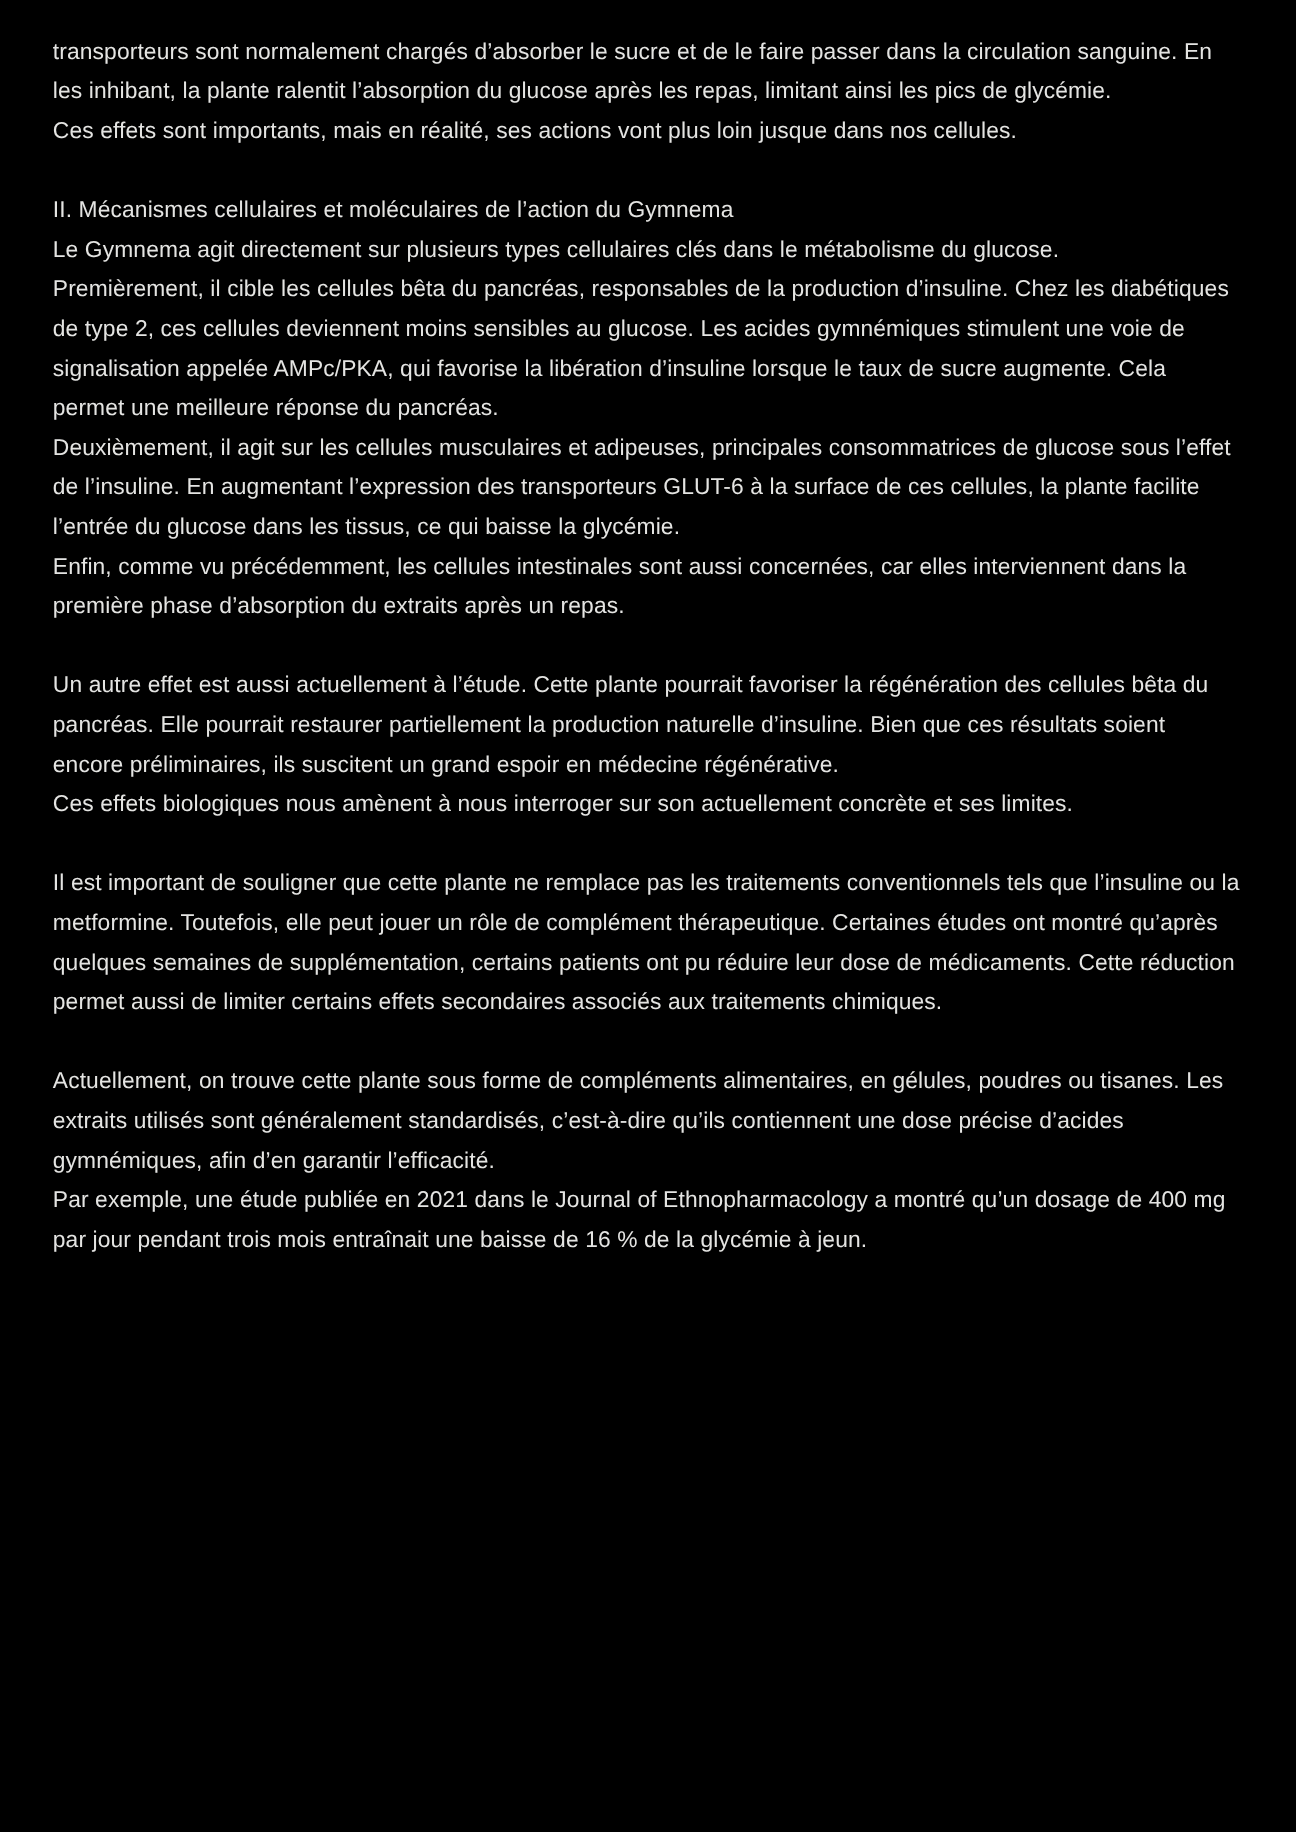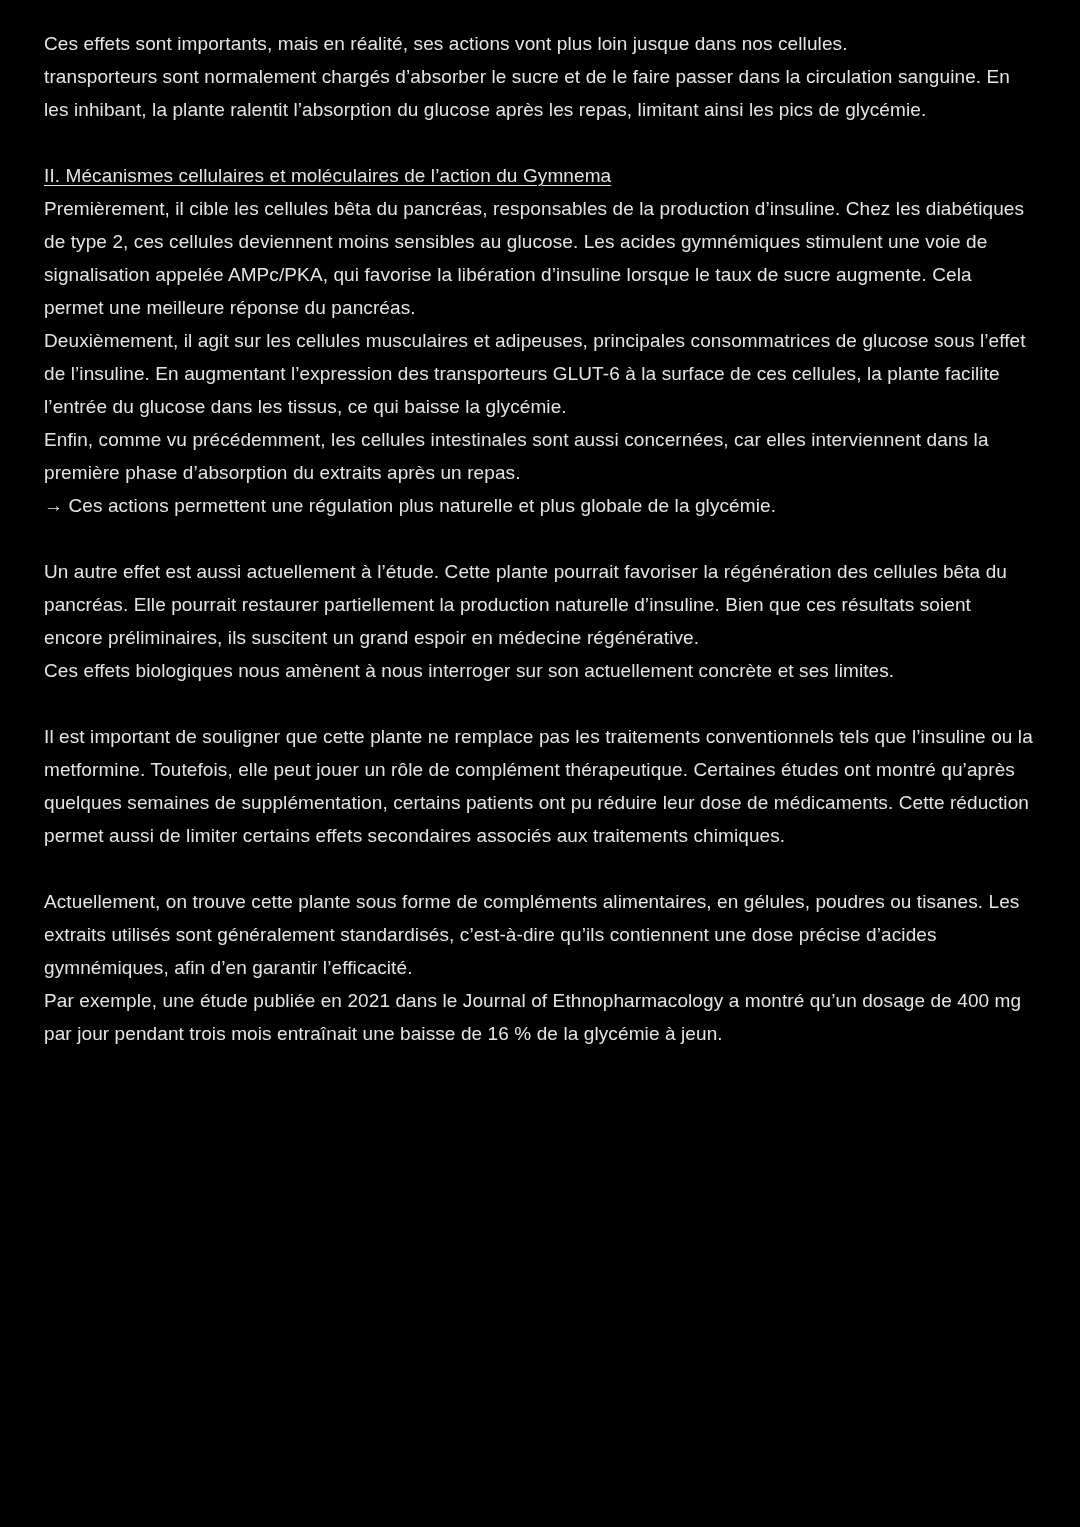--- a/index.html
+++ b/index.html
@@ -31,44 +31,43 @@
     margin: 0;
     padding: 0;
     font-weight: 400;
     white-space: pre-wrap;
   }
   .heading {
     margin: 0;
     padding: 0;
     font-size: 19px;
     font-weight: 400;
-    text-decoration: underline;
     text-underline-offset: 3px;
     text-decoration-thickness: 1px;
   }
   .blank-line {
     height: 33px;
   }
 </style>
 </head>
 <body>
 
 <main class="note-page">
   <div class="note-content">
 
+    <p class="para">transporteurs sont normalement chargés d’absorber le sucre et de le faire passer dans la circulation sanguine. En les inhibant, la plante ralentit l’absorption du glucose après les repas, limitant ainsi les pics de glycémie.</p>
     <p class="para">Ces effets sont importants, mais en réalité, ses actions vont plus loin jusque dans nos cellules.</p>
-    <p class="para">transporteurs sont normalement chargés d’absorber le sucre et de le faire passer dans la circulation sanguine. En les inhibant, la plante ralentit l’absorption du glucose après les repas, limitant ainsi les pics de glycémie.</p>
 
     <div class="blank-line"></div>
 
     <h2 class="heading">II. Mécanismes cellulaires et moléculaires de l’action du Gymnema</h2>
+    <p class="para">Le Gymnema agit directement sur plusieurs types cellulaires clés dans le métabolisme du glucose.</p>
     <p class="para">Premièrement, il cible les cellules bêta du pancréas, responsables de la production d’insuline. Chez les diabétiques de type 2, ces cellules deviennent moins sensibles au glucose. Les acides gymnémiques stimulent une voie de signalisation appelée AMPc/PKA, qui favorise la libération d’insuline lorsque le taux de sucre augmente. Cela permet une meilleure réponse du pancréas.</p>
     <p class="para">Deuxièmement, il agit sur les cellules musculaires et adipeuses, principales consommatrices de glucose sous l’effet de l’insuline. En augmentant l’expression des transporteurs GLUT-6 à la surface de ces cellules, la plante facilite l’entrée du glucose dans les tissus, ce qui baisse la glycémie.</p>
     <p class="para">Enfin, comme vu précédemment, les cellules intestinales sont aussi concernées, car elles interviennent dans la première phase d’absorption du extraits après un repas.</p>
-    <p class="para">→ Ces actions permettent une régulation plus naturelle et plus globale de la glycémie.</p>
 
     <div class="blank-line"></div>
 
     <p class="para">Un autre effet est aussi actuellement à l’étude. Cette plante pourrait favoriser la régénération des cellules bêta du pancréas. Elle pourrait restaurer partiellement la production naturelle d’insuline. Bien que ces résultats soient encore préliminaires, ils suscitent un grand espoir en médecine régénérative.</p>
     <p class="para">Ces effets biologiques nous amènent à nous interroger sur son actuellement concrète et ses limites.</p>
 
     <div class="blank-line"></div>
 
     <p class="para">Il est important de souligner que cette plante ne remplace pas les traitements conventionnels tels que l’insuline ou la metformine. Toutefois, elle peut jouer un rôle de complément thérapeutique. Certaines études ont montré qu’après quelques semaines de supplémentation, certains patients ont pu réduire leur dose de médicaments. Cette réduction permet aussi de limiter certains effets secondaires associés aux traitements chimiques.</p>
 

